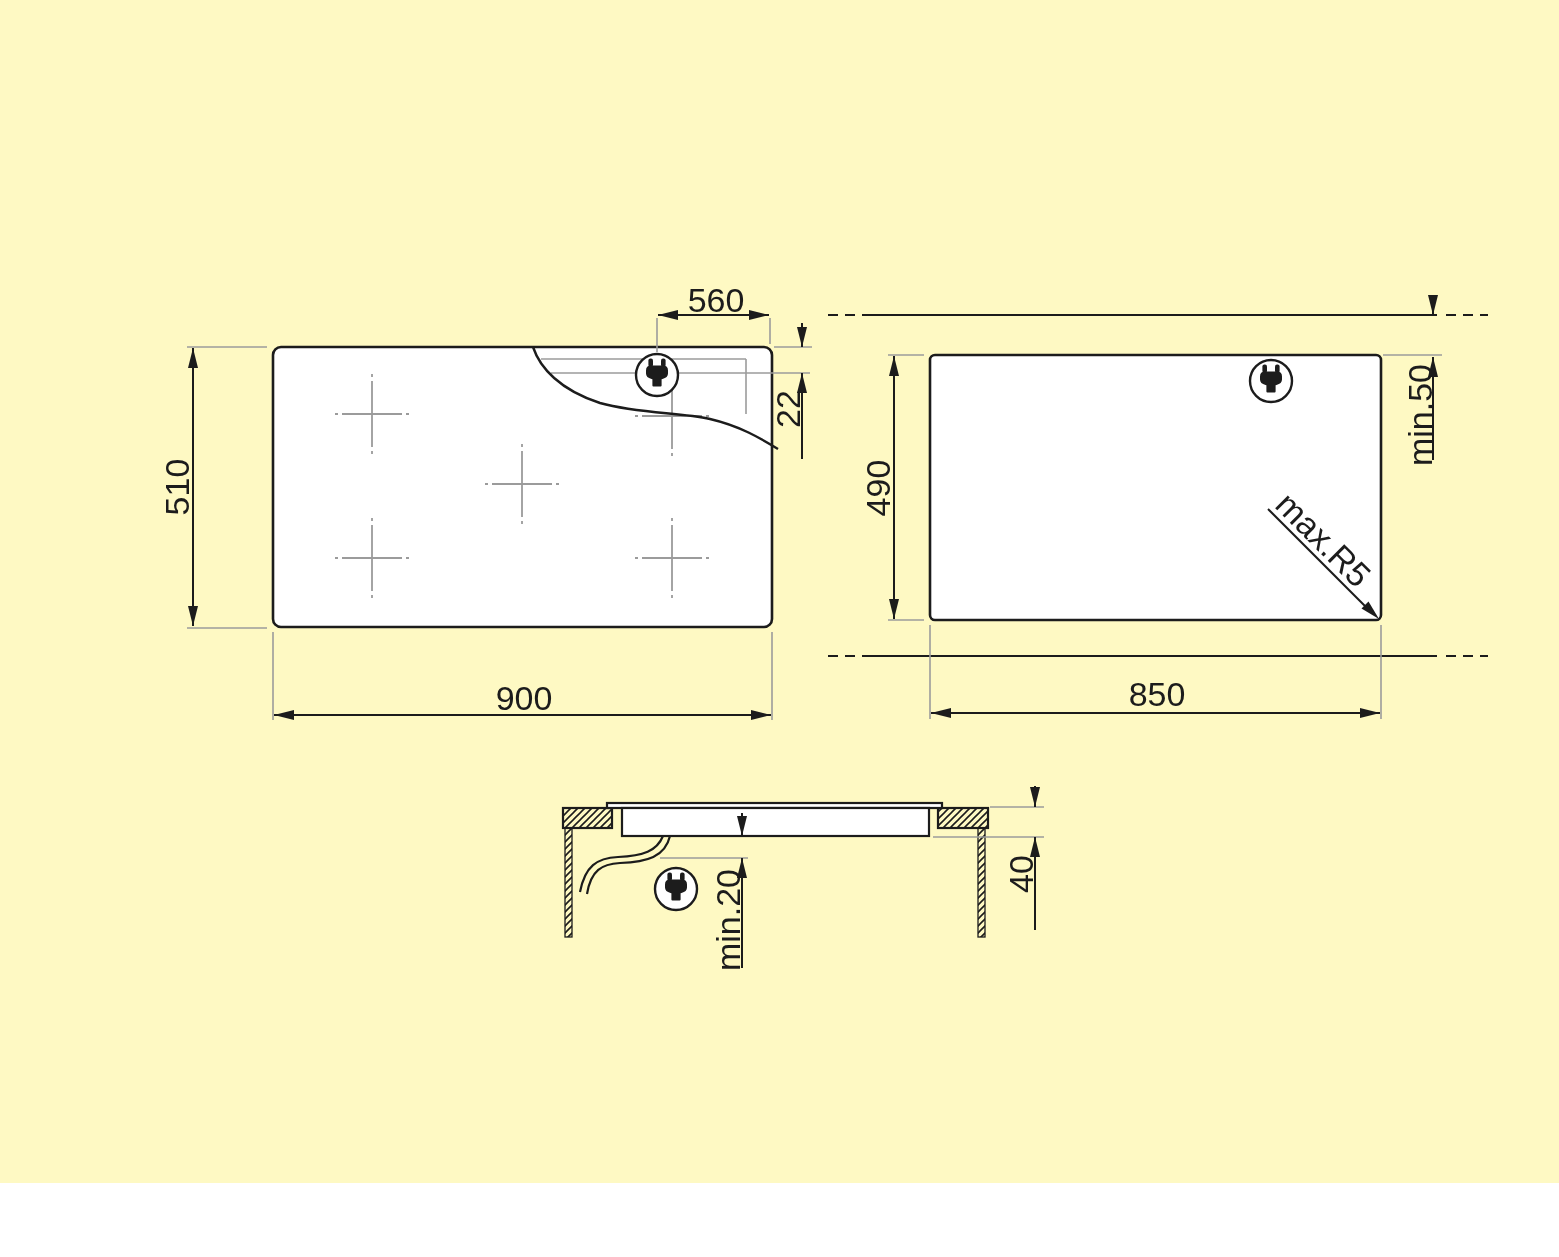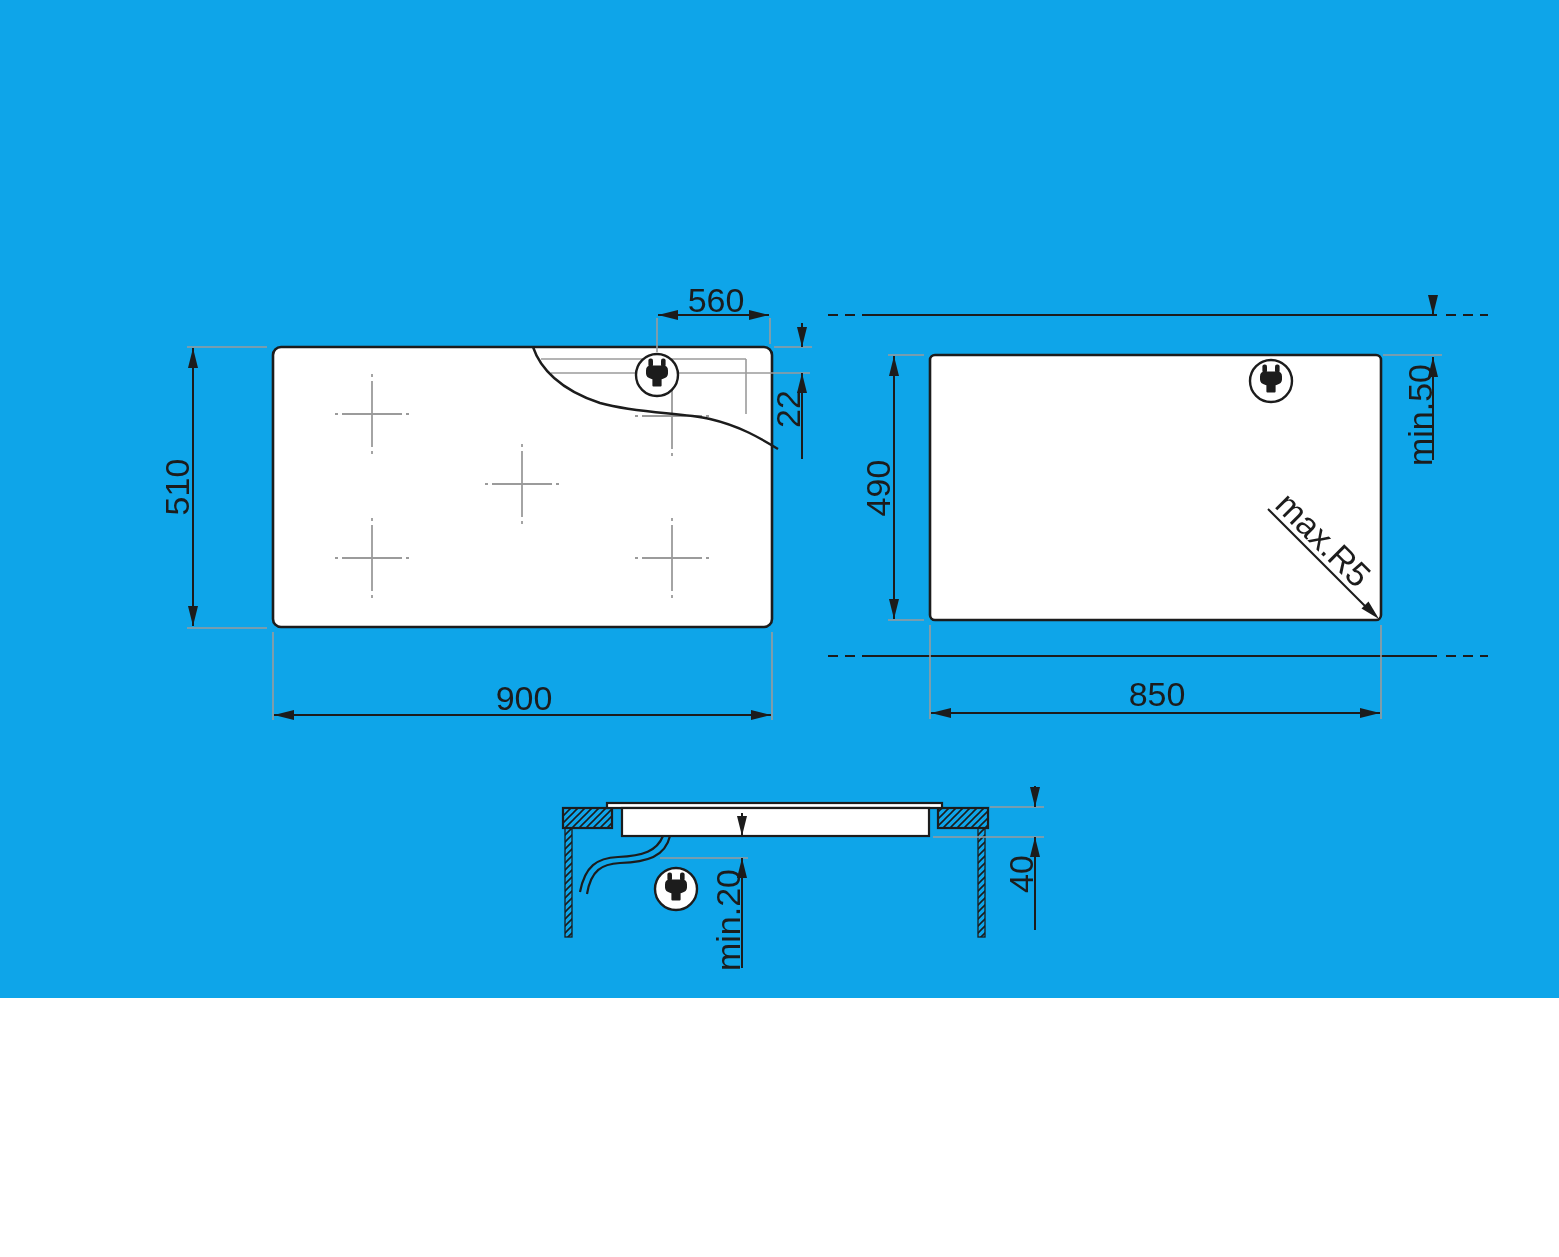--- a/index.html
+++ b/index.html
@@ -1,16 +1,16 @@
 <!DOCTYPE html>
 <html><head>
 <meta charset="utf-8">
 <style>
   html,body{margin:0;padding:0;background:#ffffff;}
-  .stage{width:1559px;height:998px;position:relative;background:#0ea5e9;}
+  .stage{width:1559px;height:1183px;position:relative;background:#fef9c3;}
   svg{display:block;}
   text{font-family:"Liberation Sans", sans-serif;font-size:34px;fill:#1c1c1c;}
 </style>
 </head>
 <body>
 
 <div class="stage">
 <svg width="1559" height="1257" viewBox="0 0 1559 1257">
   <defs>
     <pattern id="hatch" width="7" height="7" patternUnits="userSpaceOnUse">

